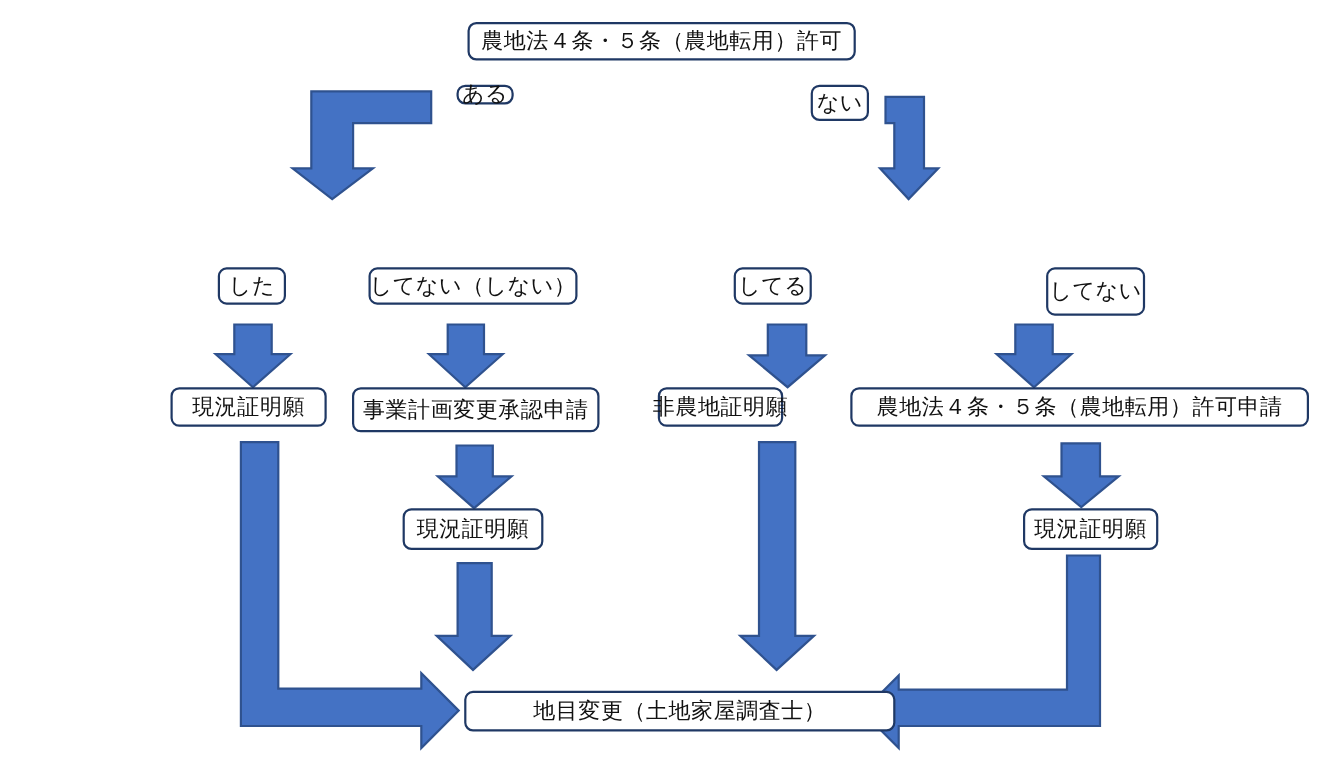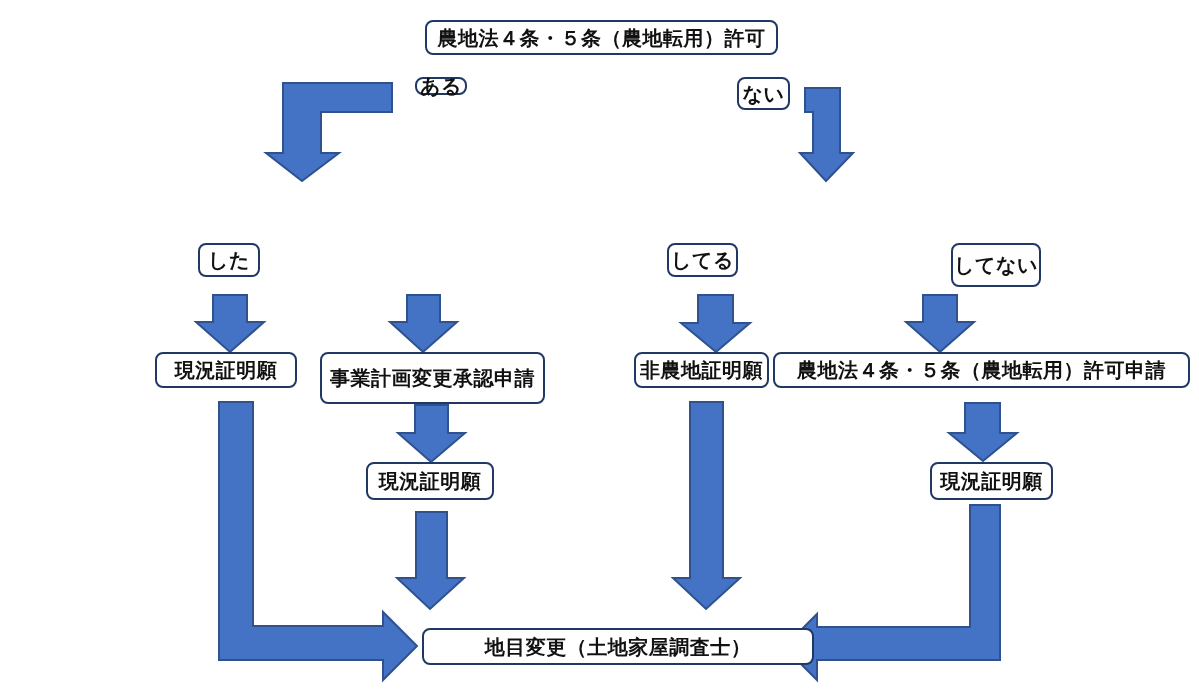--- a/index.html
+++ b/index.html
@@ -11,21 +11,20 @@
     --background:#FFFFFF;
   }
   html,body { margin:0; padding:0; background:var(--background); }
   .canvas {
     position:relative;
     width:1199px; height:698px;
     background:var(--background);
     overflow:hidden;
     font-family:"Liberation Serif","DejaVu Serif",serif;
     color:var(--text);
-    font-weight:bold;
   }
   svg.arrow-layer { position:absolute; left:0; top:0; width:1199px; height:698px; }
   .arrow {
     fill:var(--arrow-fill);
     stroke:var(--arrow-stroke);
     stroke-width:2;
     stroke-linejoin:miter;
   }
   .node {
     position:absolute;
@@ -77,30 +76,31 @@
   <div class="node" style="left:425px;top:20px;width:353px;height:35px">農地法４条・５条（農地転用）許可</div>
 
   <div class="node" style="left:415px;top:77px;width:52px;height:18px">ある</div>
 
   <div class="node" style="left:737px;top:77px;width:53px;height:33px">ない</div>
 
 
 
   <div class="node" style="left:198px;top:243px;width:62px;height:34px">した</div>
 
+  <div class="node" style="left:335px;top:243px;width:190px;height:34px">してない（しない）</div>
 
   <div class="node" style="left:667px;top:243px;width:71px;height:34px">してる</div>
 
   <div class="node" style="left:951px;top:243px;width:90px;height:44px">してない</div>
 
   <div class="node" style="left:155px;top:352px;width:142px;height:36px">現況証明願</div>
 
-  <div class="node" style="left:320px;top:352px;width:225px;height:52px">事業計画変更承認申請</div>
+  <div class="node" style="left:320px;top:352px;width:225px;height:41px">事業計画変更承認申請</div>
 
-  <div class="node" style="left:634px;top:352px;width:135px;height:36px">非農地証明願</div>
+  <div class="node" style="left:598px;top:352px;width:114px;height:36px">非農地証明願</div>
 
   <div class="node" style="left:773px;top:352px;width:417px;height:36px">農地法４条・５条（農地転用）許可申請</div>
 
   <div class="node" style="left:366px;top:462px;width:128px;height:38px">現況証明願</div>
 
   <div class="node" style="left:930px;top:462px;width:123px;height:38px">現況証明願</div>
 
   <div class="node" style="left:422px;top:628px;width:392px;height:37px">地目変更（土地家屋調査士）</div>
 
 </div>

